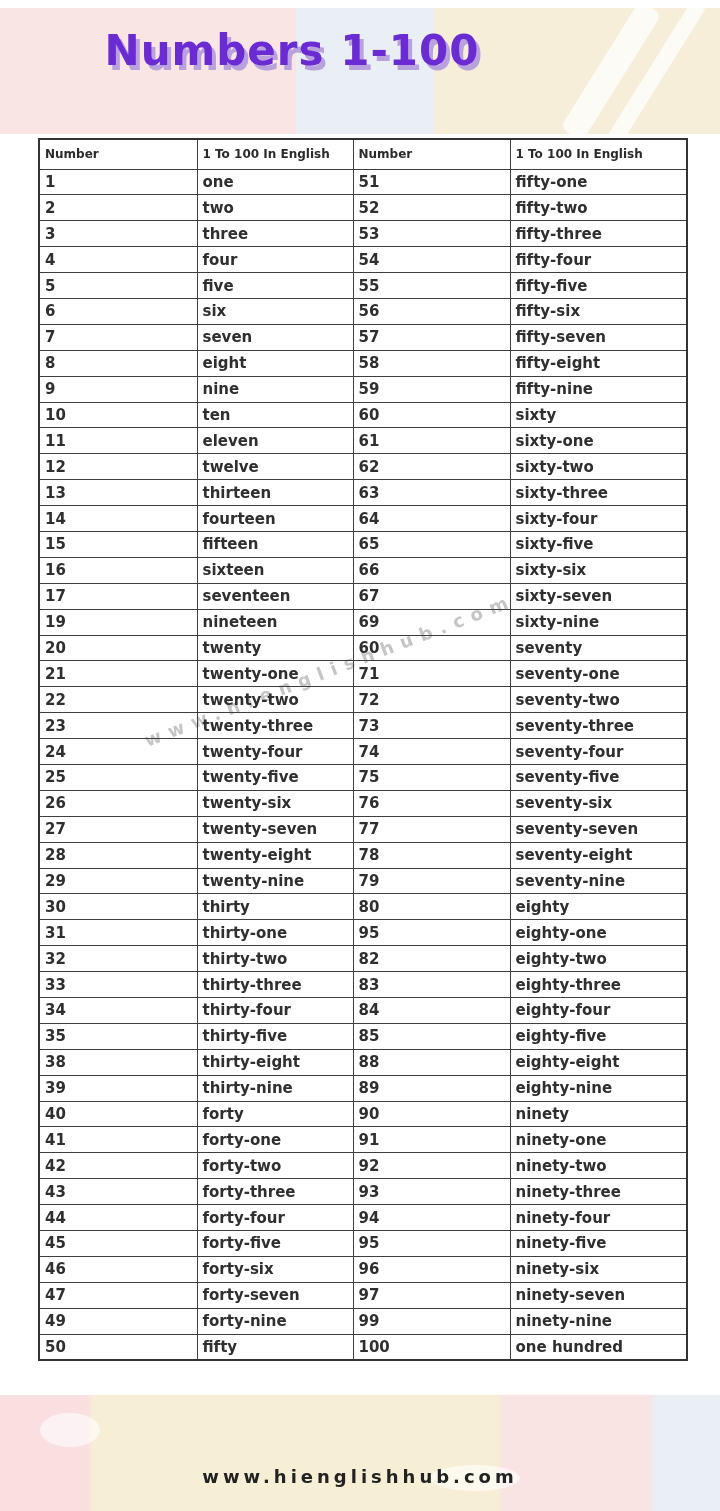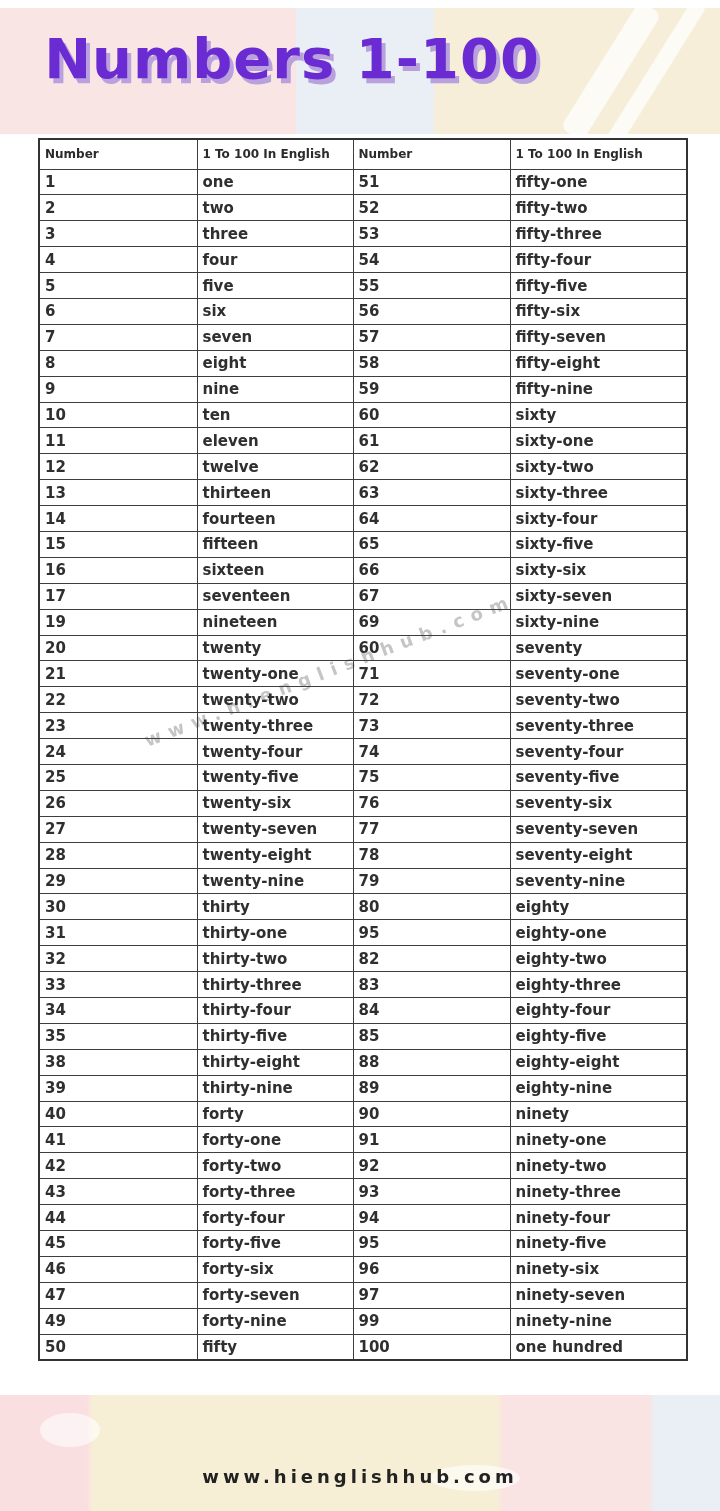--- a/index.html
+++ b/index.html
@@ -28,21 +28,21 @@
   }
   .blob{position:absolute;background:rgba(255,255,255,.6);border-radius:50%;}
   .blob1{left:40px;top:18px;width:60px;height:34px;}
   .blob2{left:430px;top:70px;width:90px;height:26px;}
   
   .white-backdrop{position:absolute;left:0;top:136px;width:720px;height:1259px;background:#ffffff;z-index:1;}
   
   .title{
     position:absolute;left:0;top:26px;width:584px;z-index:3;
     text-align:center;
-    font-size:56px;font-weight:bold;letter-spacing:1px;
+    font-size:42px;font-weight:bold;letter-spacing:1px;
     color:#6a2bd3;
     text-shadow:4px 5px 0 #b9a1dd;
   }
   
   .watermark{
     position:absolute;left:130px;top:648px;width:460px;z-index:2;
     transform:rotate(-21deg);
     font-size:18px;font-weight:bold;letter-spacing:8px;
     color:rgba(150,150,150,.55);
     white-space:nowrap;

